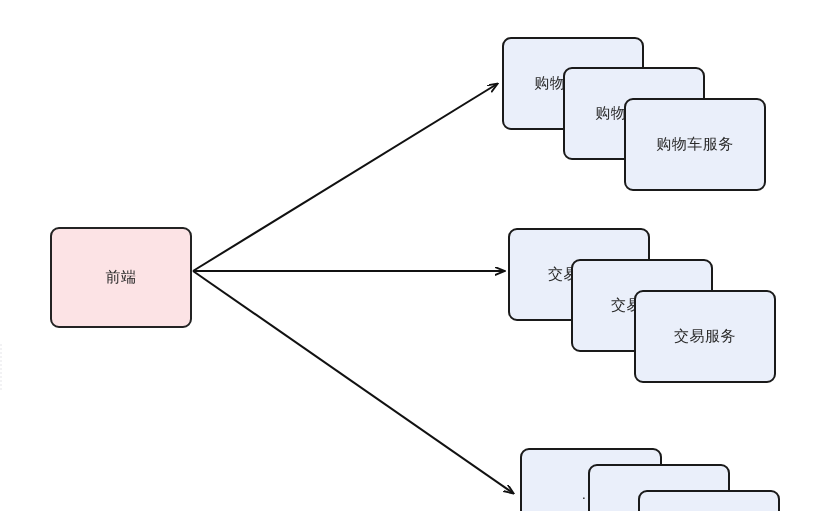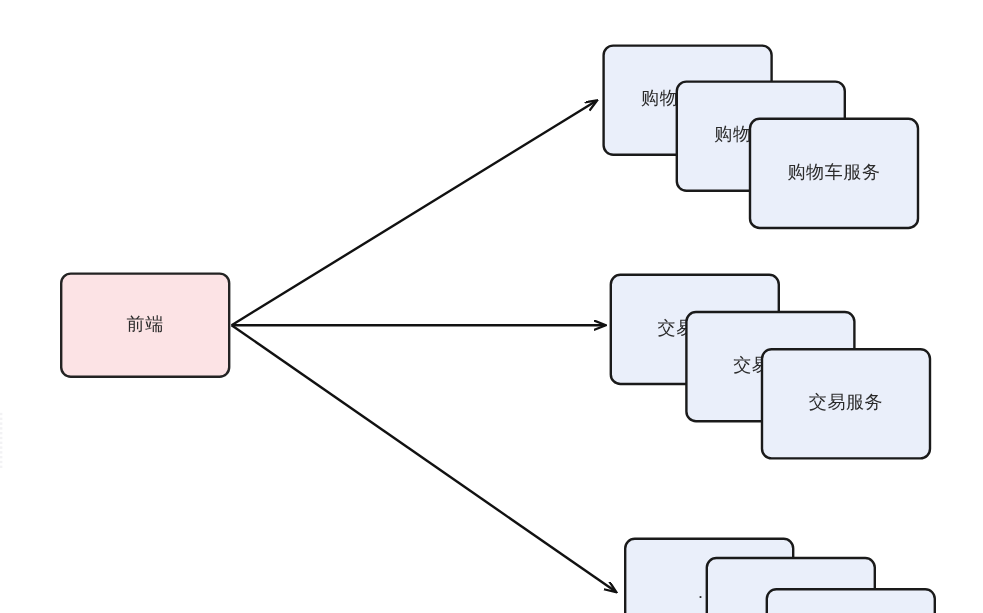--- a/index.html
+++ b/index.html
@@ -78,21 +78,21 @@
         <path d="M0,0 L10,4 L0,8" fill="none" stroke="#111111" stroke-width="1.9" stroke-linecap="butt" stroke-linejoin="miter"></path>
       </marker>
     </defs>
     <g id="edge-paths">
         <line x1="193" y1="271" x2="497" y2="84" stroke="#111111" stroke-width="2" marker-end="url(#arrowhead)"></line>
         <line x1="193" y1="271" x2="504" y2="271" stroke="#111111" stroke-width="2" marker-end="url(#arrowhead)"></line>
         <line x1="193" y1="271" x2="513" y2="493" stroke="#111111" stroke-width="2" marker-end="url(#arrowhead)"></line>
       </g>
   </svg>
 
-  <div class="node node-frontend" id="node-frontend" style="left: 50px; top: 227px; width: 142px; height: 88px; background: rgb(252, 227, 229); border-color: rgb(35, 35, 35);">
+  <div class="node node-frontend" id="node-frontend" style="left: 50px; top: 227px; width: 142px; height: 101px; background: rgb(252, 227, 229); border-color: rgb(35, 35, 35);">
     <span>前端</span>
   </div>
 
   <div class="stack" id="stack-0">
       <div class="node node-card" style="left: 502px; top: 37px; width: 142px; height: 93px; background: rgb(234, 239, 250); border-color: rgb(26, 26, 26); z-index: 10;">
         <span>购物车服务</span>
       </div>
       <div class="node node-card" style="left: 563px; top: 67px; width: 142px; height: 93px; background: rgb(234, 239, 250); border-color: rgb(26, 26, 26); z-index: 11;">
         <span>购物车服务</span>
       </div>

